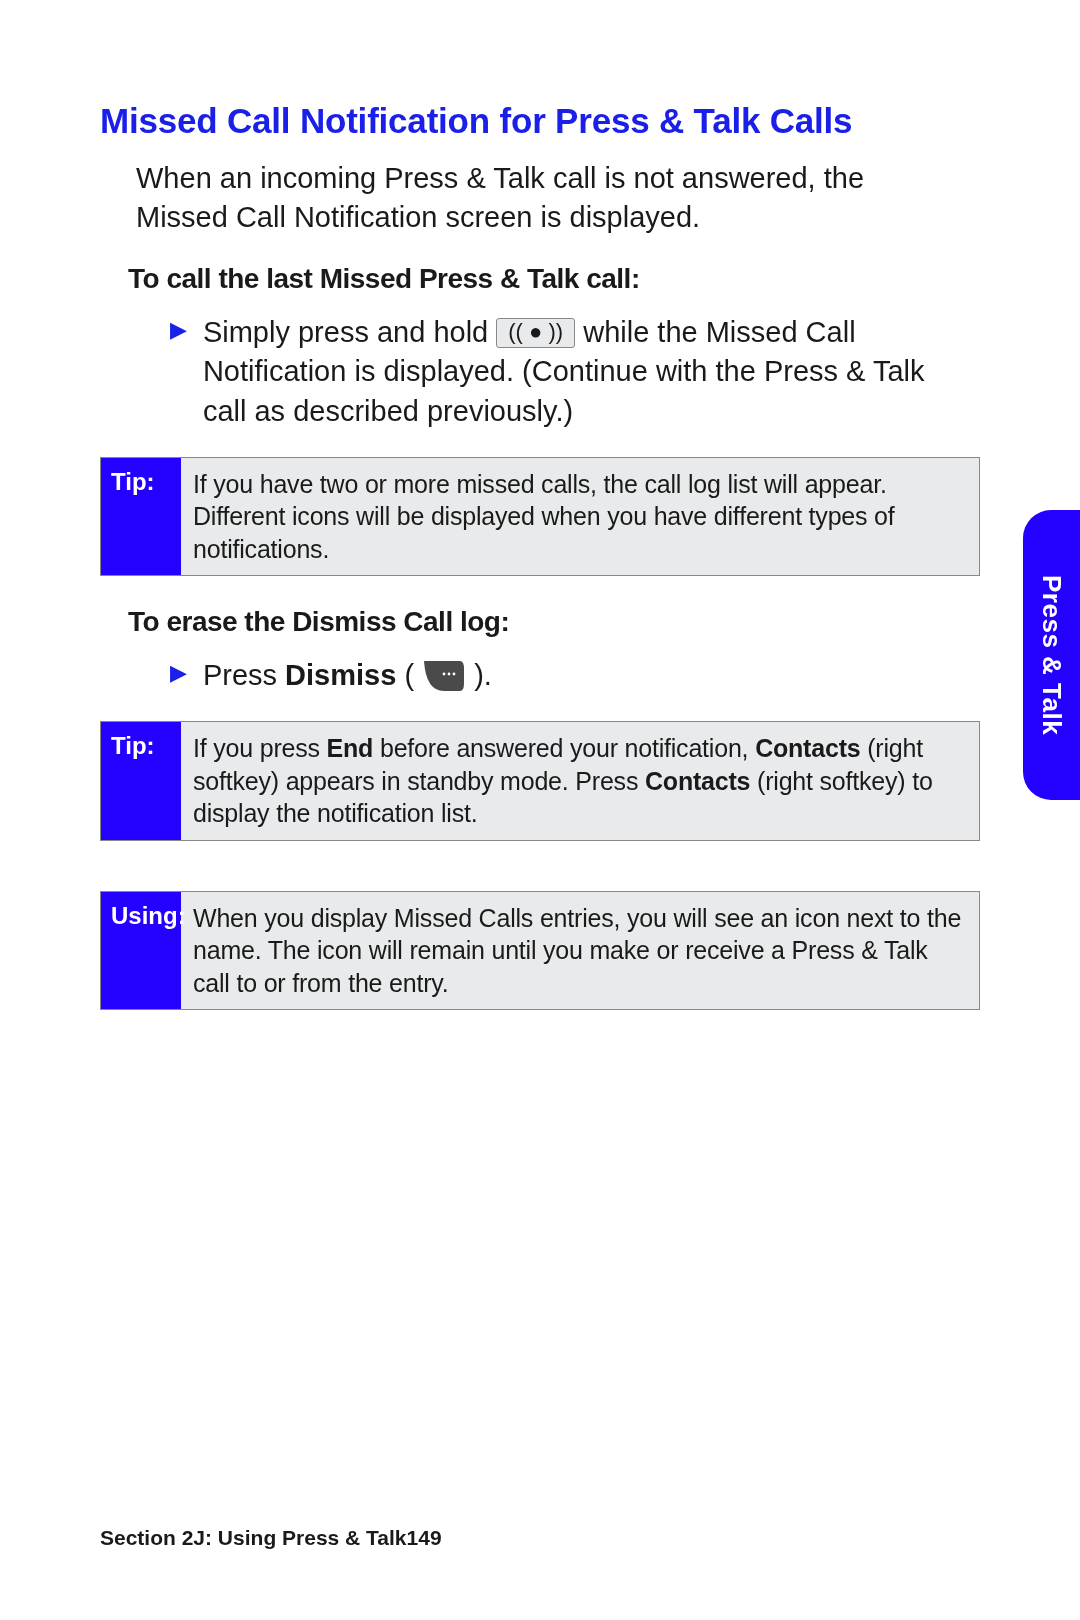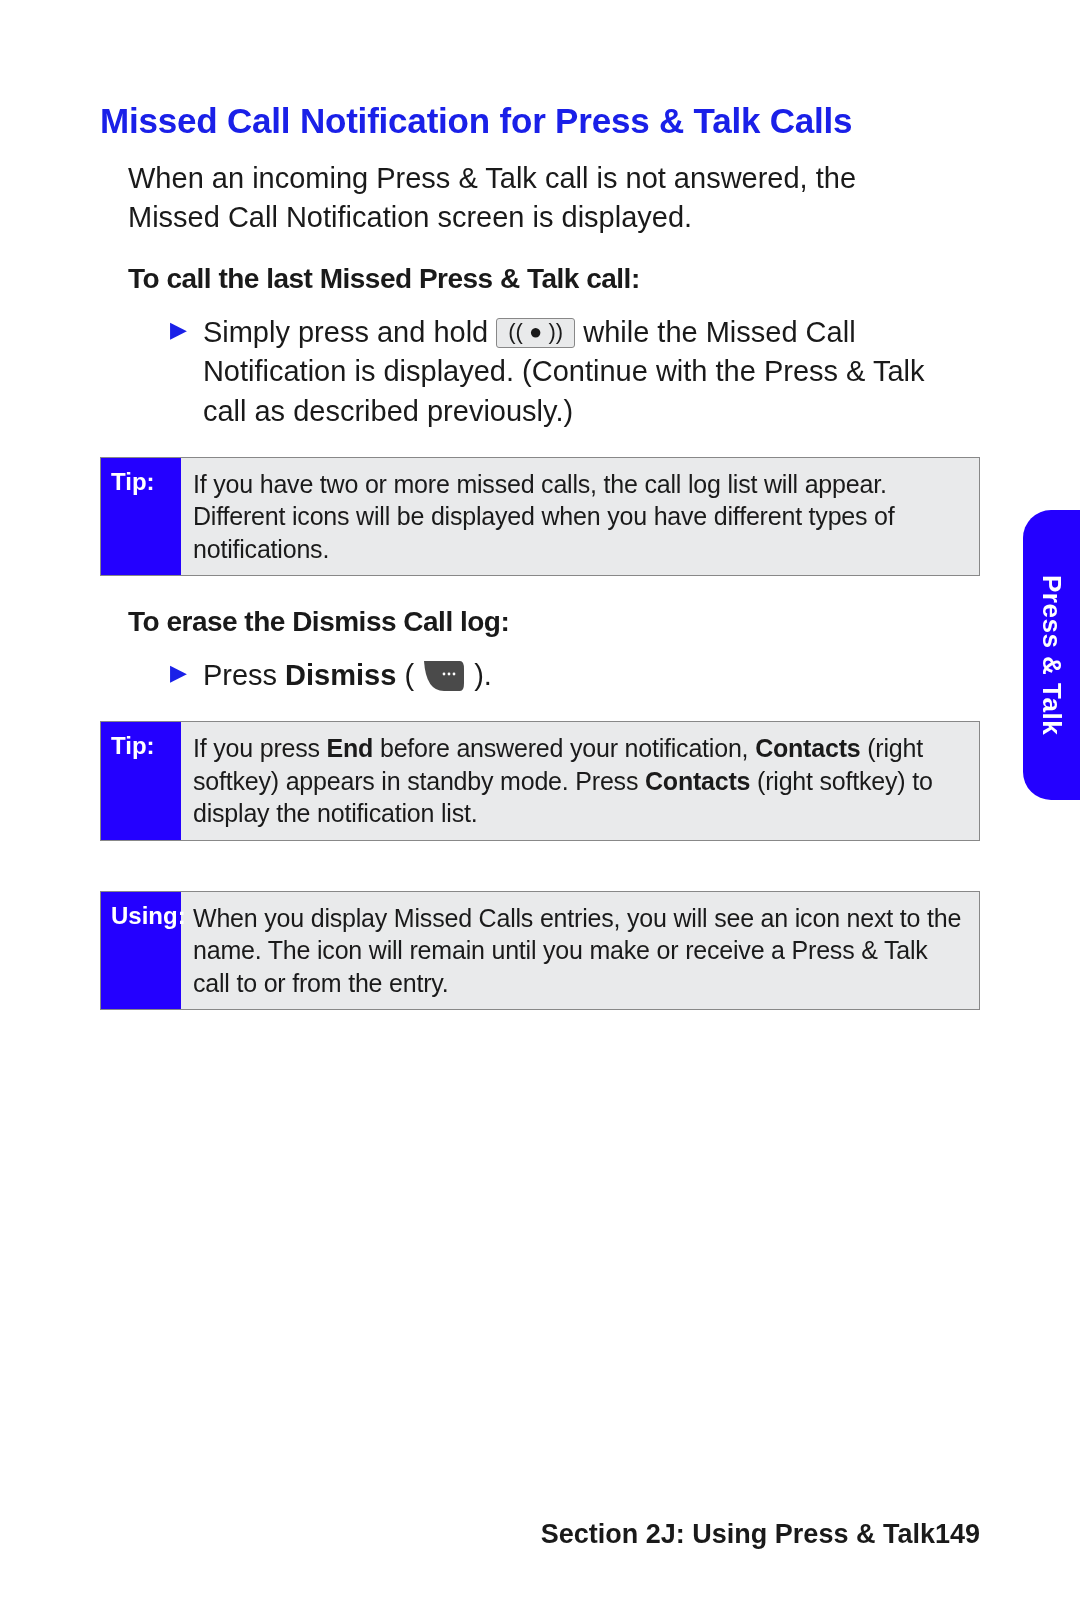--- a/index.html
+++ b/index.html
@@ -19,21 +19,21 @@
   .title {
     color: #1a20e8;
     font-weight: 700;
     font-size: 35px;
     margin: 16px 0 18px 0;
     letter-spacing: -0.2px;
   }
   .intro {
     font-size: 29px;
     line-height: 1.35;
-    margin: 0 0 26px 28px;
+    margin: 0 0 26px 36px;
     max-width: 790px;
   }
   .sub {
     font-weight: 700;
     font-size: 28px;
     margin: 16px 0 18px 28px;
     letter-spacing: -0.5px;
   }
   .bullet {
     display: flex;
@@ -111,23 +111,23 @@
     height: 34px;
     position: relative;
     top: -2px;
   }
   .footer {
     position: absolute;
     left: 100px;
     right: 100px;
     bottom: 70px;
     display: flex;
-    justify-content: flex-end;
+    justify-content: flex-start;
     font-weight: 700;
-    font-size: 27px;
+    font-size: 21px;
   }
   b { font-weight: 700; }
 </style>
 </head>
 <body>
 
 <div class="page">
 
   <h1 class="title">Missed Call Notification for Press &amp; Talk Calls</h1>
 

